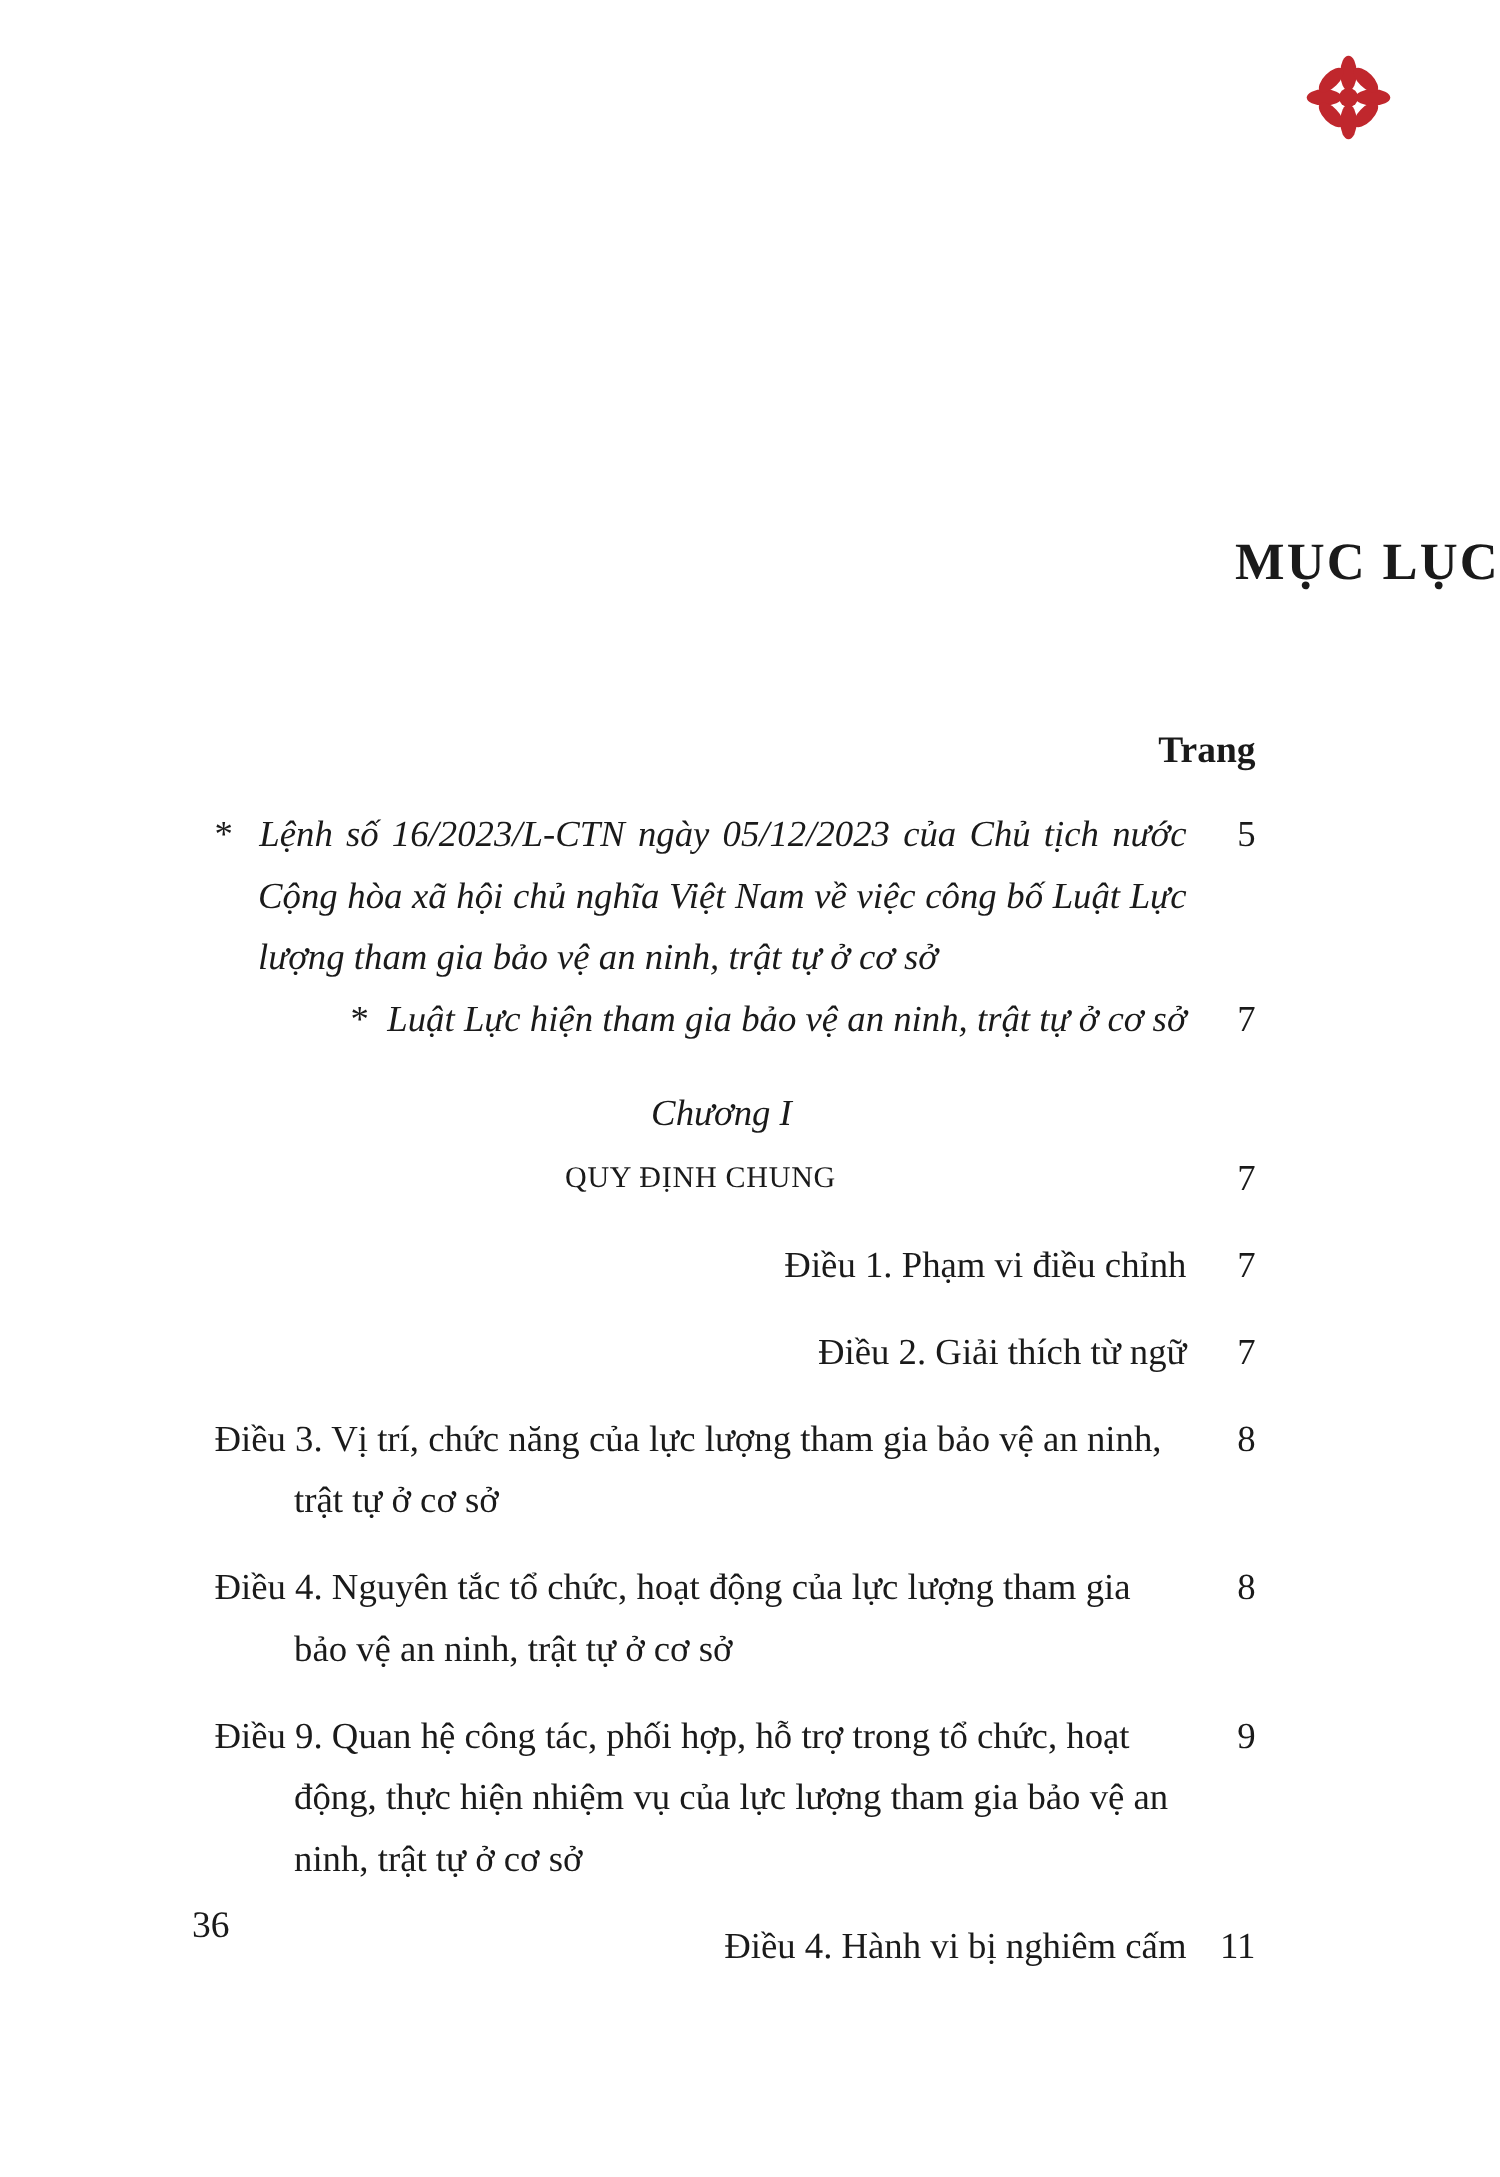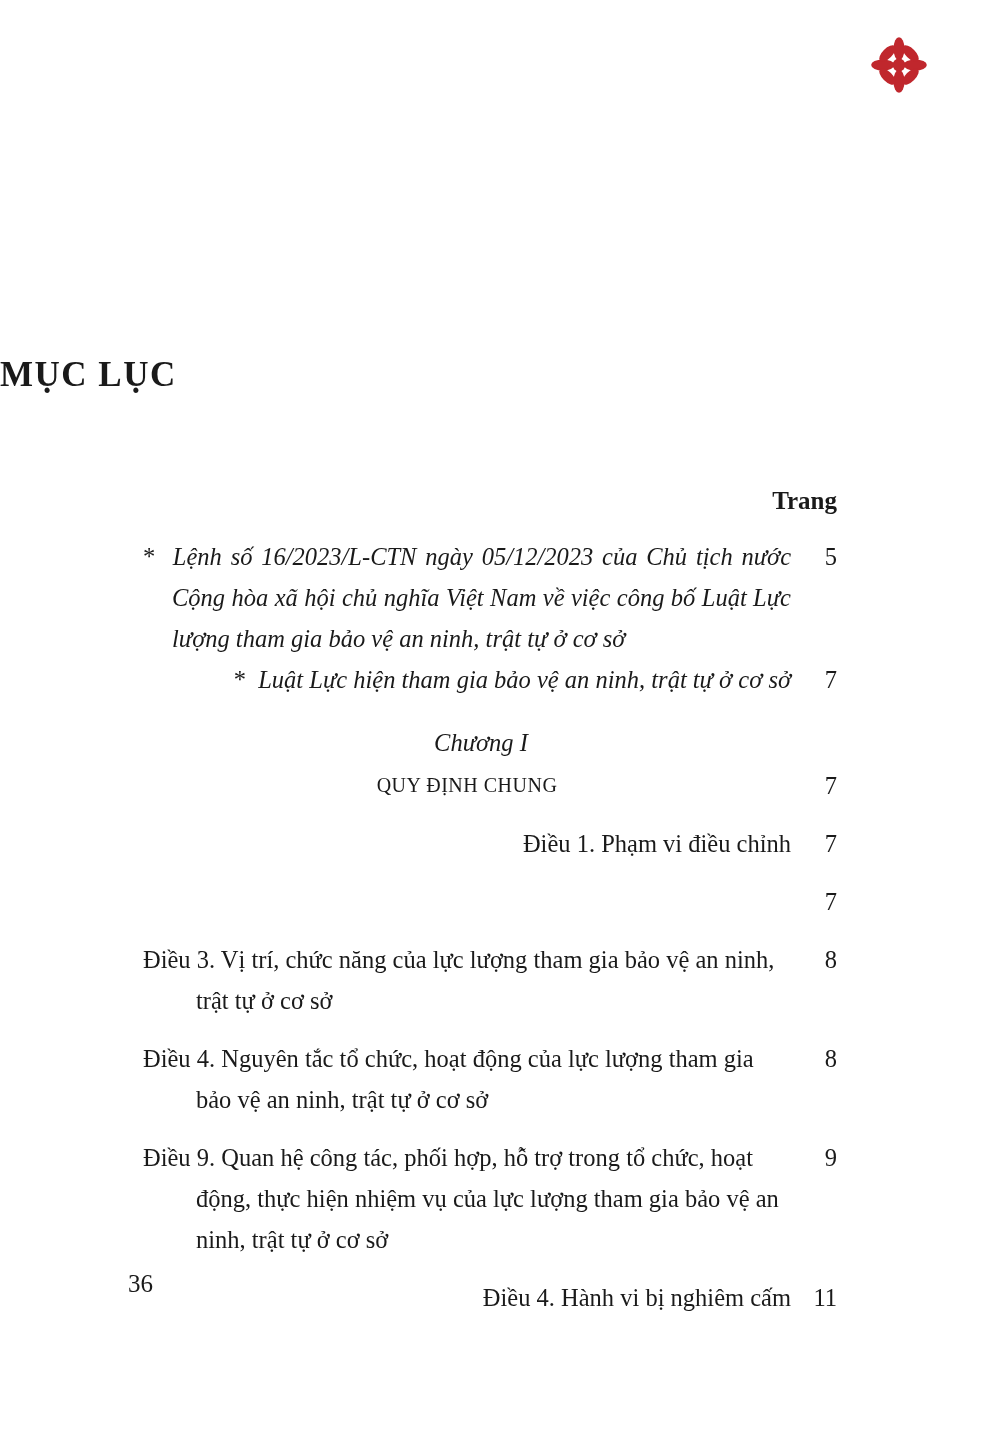--- a/index.html
+++ b/index.html
@@ -30,21 +30,21 @@
     right: 72px;
     width: 58px;
     height: 58px;
   }
 
   .title {
     position: absolute;
     top: 355px;
     left: 0;
     width: 1000px;
-    text-align: left;
+    text-align: right;
     font-size: 35px;
     font-weight: bold;
     letter-spacing: 1.5px;
   }
 
   .trang {
     position: absolute;
     top: 487px;
     left: 0;
     width: 1000px;
@@ -192,20 +192,23 @@
     </div>
 
     <div class="row article-row">
       <div class="entry-text">
           <span class="hang2">Điều 1. Phạm vi điều chỉnh</span>
         </div>
       <div class="pageno">7</div>
     </div>
 
     <div class="row article-row">
+      <div class="entry-text">
+          <span class="hang2">Điều 2. Giải thích từ ngữ</span>
+        </div>
       <div class="pageno">7</div>
     </div>
 
     <div class="row article-row">
       <div class="entry-text">
           <span class="hang2">Điều 3. Vị trí, chức năng của lực lượng tham gia bảo vệ an ninh, trật tự ở cơ sở</span>
         </div>
       <div class="pageno">8</div>
     </div>
 

